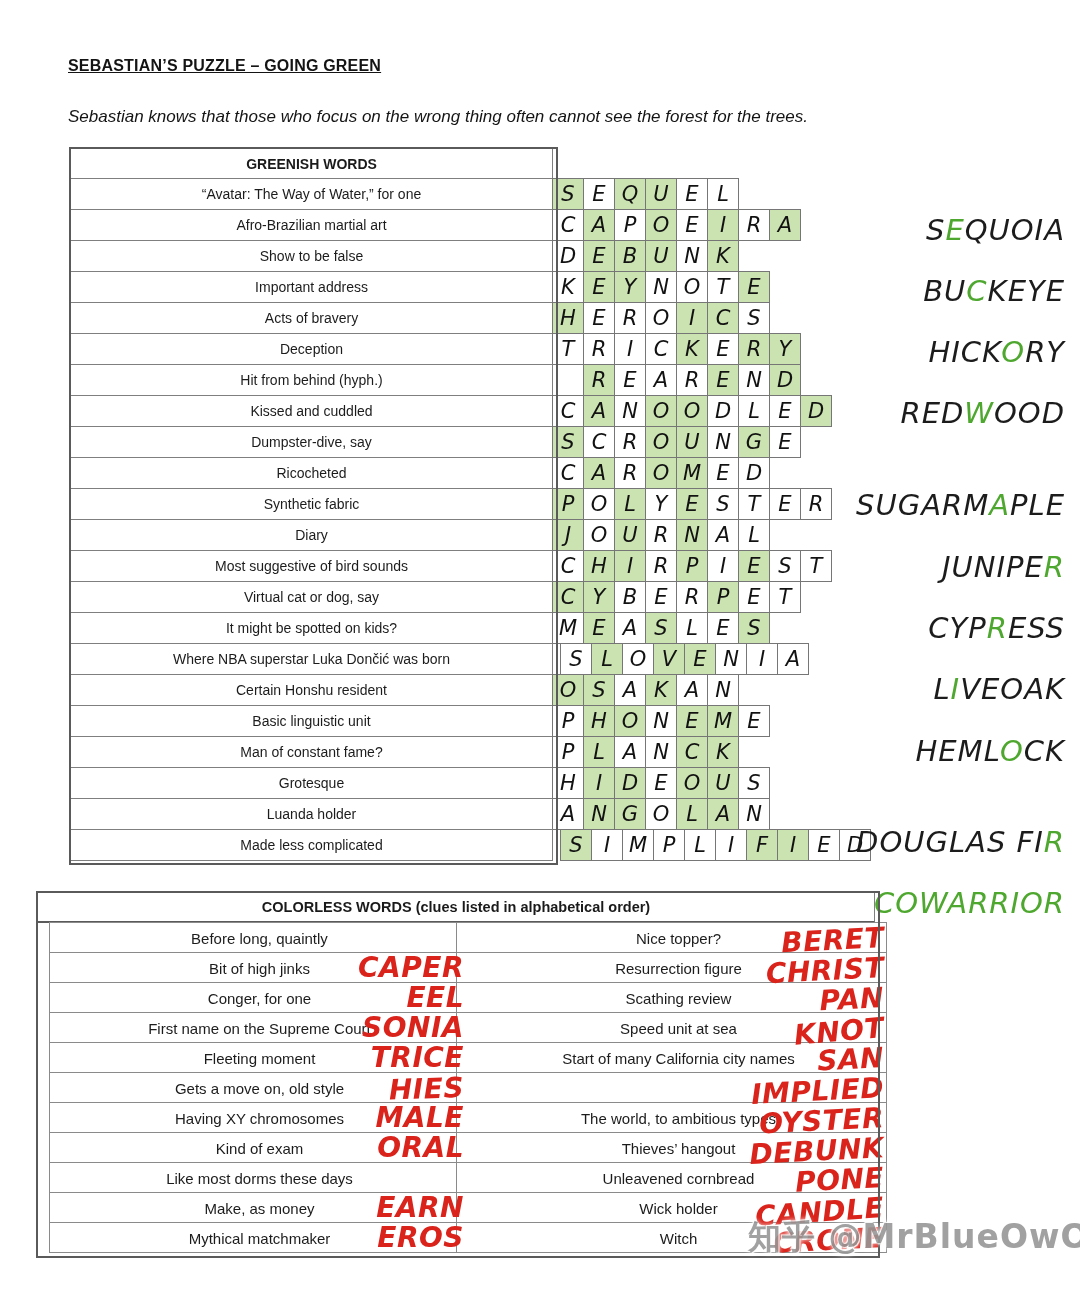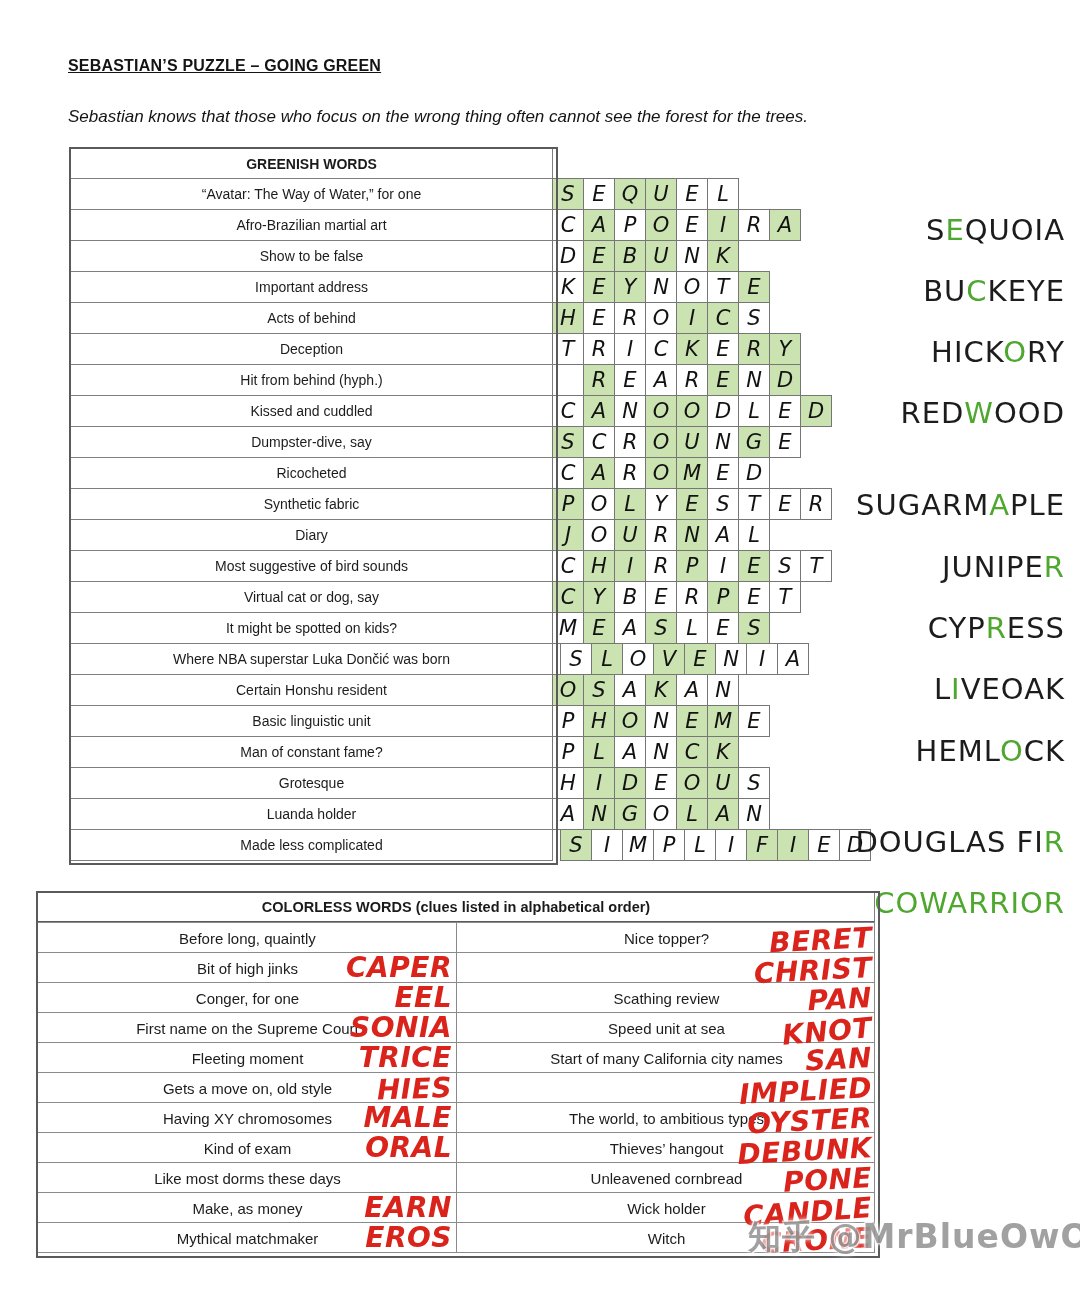--- a/index.html
+++ b/index.html
@@ -23,32 +23,32 @@
              box-sizing:border-box;display:flex;align-items:center;justify-content:center;
              font-size:14px;color:#1c1c1c;background:#fff;}
   .lcell{position:absolute;top:0;width:32px;height:32px;border:1px solid #767676;
          box-sizing:border-box;display:flex;align-items:center;justify-content:center;
          background:#fff;font-family:"DejaVu Sans",sans-serif;font-style:italic;
          font-size:21px;color:#121212;}
   .lcell.green{background:var(--cell-green,#cbe3b1);}
 
   
   .tree-word{position:absolute;right:15px;height:30px;line-height:30px;white-space:pre;
-             font-family:"DejaVu Sans",sans-serif;font-size:29px;
+             font-family:"DejaVu Sans",sans-serif;font-style:italic;font-size:29px;
              letter-spacing:1px;color:#1c1c1c;text-align:center;}
   .tree-word .gl{color:var(--word-green,#4ea72e);}
 
   
   .ctable{position:absolute;left:37px;top:892px;width:838px;height:361px;}
   .ctable .outer{position:absolute;left:-1px;top:-1px;width:840px;height:363px;
                  border:2px solid #5a5a5a;pointer-events:none;z-index:6;}
   .chead{position:absolute;left:0;top:0;width:838px;height:31px;border:1px solid #7f7f7f;
          border-bottom:2px solid #5a5a5a;box-sizing:border-box;display:flex;align-items:center;
          justify-content:center;font-size:14.5px;font-weight:bold;background:#fff;}
-  .crow{position:absolute;left:0;width:838px;height:31px;border:1px solid #8a8a8a;
+  .crow{position:absolute;left:12px;width:838px;height:31px;border:1px solid #8a8a8a;
         box-sizing:border-box;background:#fff;}
   .cdivider{position:absolute;left:419px;top:30px;width:1px;height:331px;background:#8a8a8a;z-index:2;}
   .cclue{position:absolute;top:0;height:31px;display:flex;align-items:center;justify-content:center;
          font-size:15px;color:#1c1c1c;}
   .cclue.l{left:0;width:419px;} .cclue.r{left:419px;width:419px;text-align:center;}
   .cans{position:absolute;top:-2px;height:34px;line-height:34px;text-align:right;z-index:4;
         font-family:"DejaVu Sans",sans-serif;font-style:italic;font-weight:bold;font-size:28px;
         color:var(--answer-red,#d9231b);letter-spacing:.5px;white-space:pre;}
   .cans.l{left:0;width:414px;} .cans.r{left:419px;width:415px;transform:rotate(-3deg);transform-origin:right center;}
   .crow:nth-child(4) .cans.r{transform:rotate(-5deg);}   
@@ -104,21 +104,21 @@
           <div class="clue-cell">Important address</div>
           <div class="lcell" style="left: 482px;">K</div>
           <div class="lcell green" style="left: 513px;">E</div>
           <div class="lcell green" style="left: 544px;">Y</div>
           <div class="lcell" style="left: 575px;">N</div>
           <div class="lcell" style="left: 606px;">O</div>
           <div class="lcell" style="left: 637px;">T</div>
           <div class="lcell green" style="left: 668px;">E</div>
         </div>
         <div class="grow" style="top: 154px;">
-          <div class="clue-cell">Acts of behind</div>
+          <div class="clue-cell">Acts of bravery</div>
           <div class="lcell green" style="left: 482px;">H</div>
           <div class="lcell" style="left: 513px;">E</div>
           <div class="lcell" style="left: 544px;">R</div>
           <div class="lcell" style="left: 575px;">O</div>
           <div class="lcell green" style="left: 606px;">I</div>
           <div class="lcell green" style="left: 637px;">C</div>
           <div class="lcell" style="left: 668px;">S</div>
         </div>
         <div class="grow" style="top: 185px;">
           <div class="clue-cell">Deception</div>
@@ -323,20 +323,21 @@
     <div class="chead">COLORLESS WORDS (clues listed in alphabetical order)</div>
     <div id="colorless-rows">
         <div class="crow" style="top: 30px;">
           <div class="cclue l">Before long, quaintly</div>
           <div class="cclue r">Nice topper?</div>
           <div class="cans r">BERET</div>
         </div>
         <div class="crow" style="top: 60px;">
           <div class="cclue l">Bit of high jinks</div>
           <div class="cans l">CAPER</div>
+          <div class="cclue r">Resurrection figure</div>
           <div class="cans r">CHRIST</div>
         </div>
         <div class="crow" style="top: 90px;">
           <div class="cclue l">Conger, for one</div>
           <div class="cans l">EEL</div>
           <div class="cclue r">Scathing review</div>
           <div class="cans r">PAN</div>
         </div>
         <div class="crow" style="top: 120px;">
           <div class="cclue l">First name on the Supreme Court</div>

